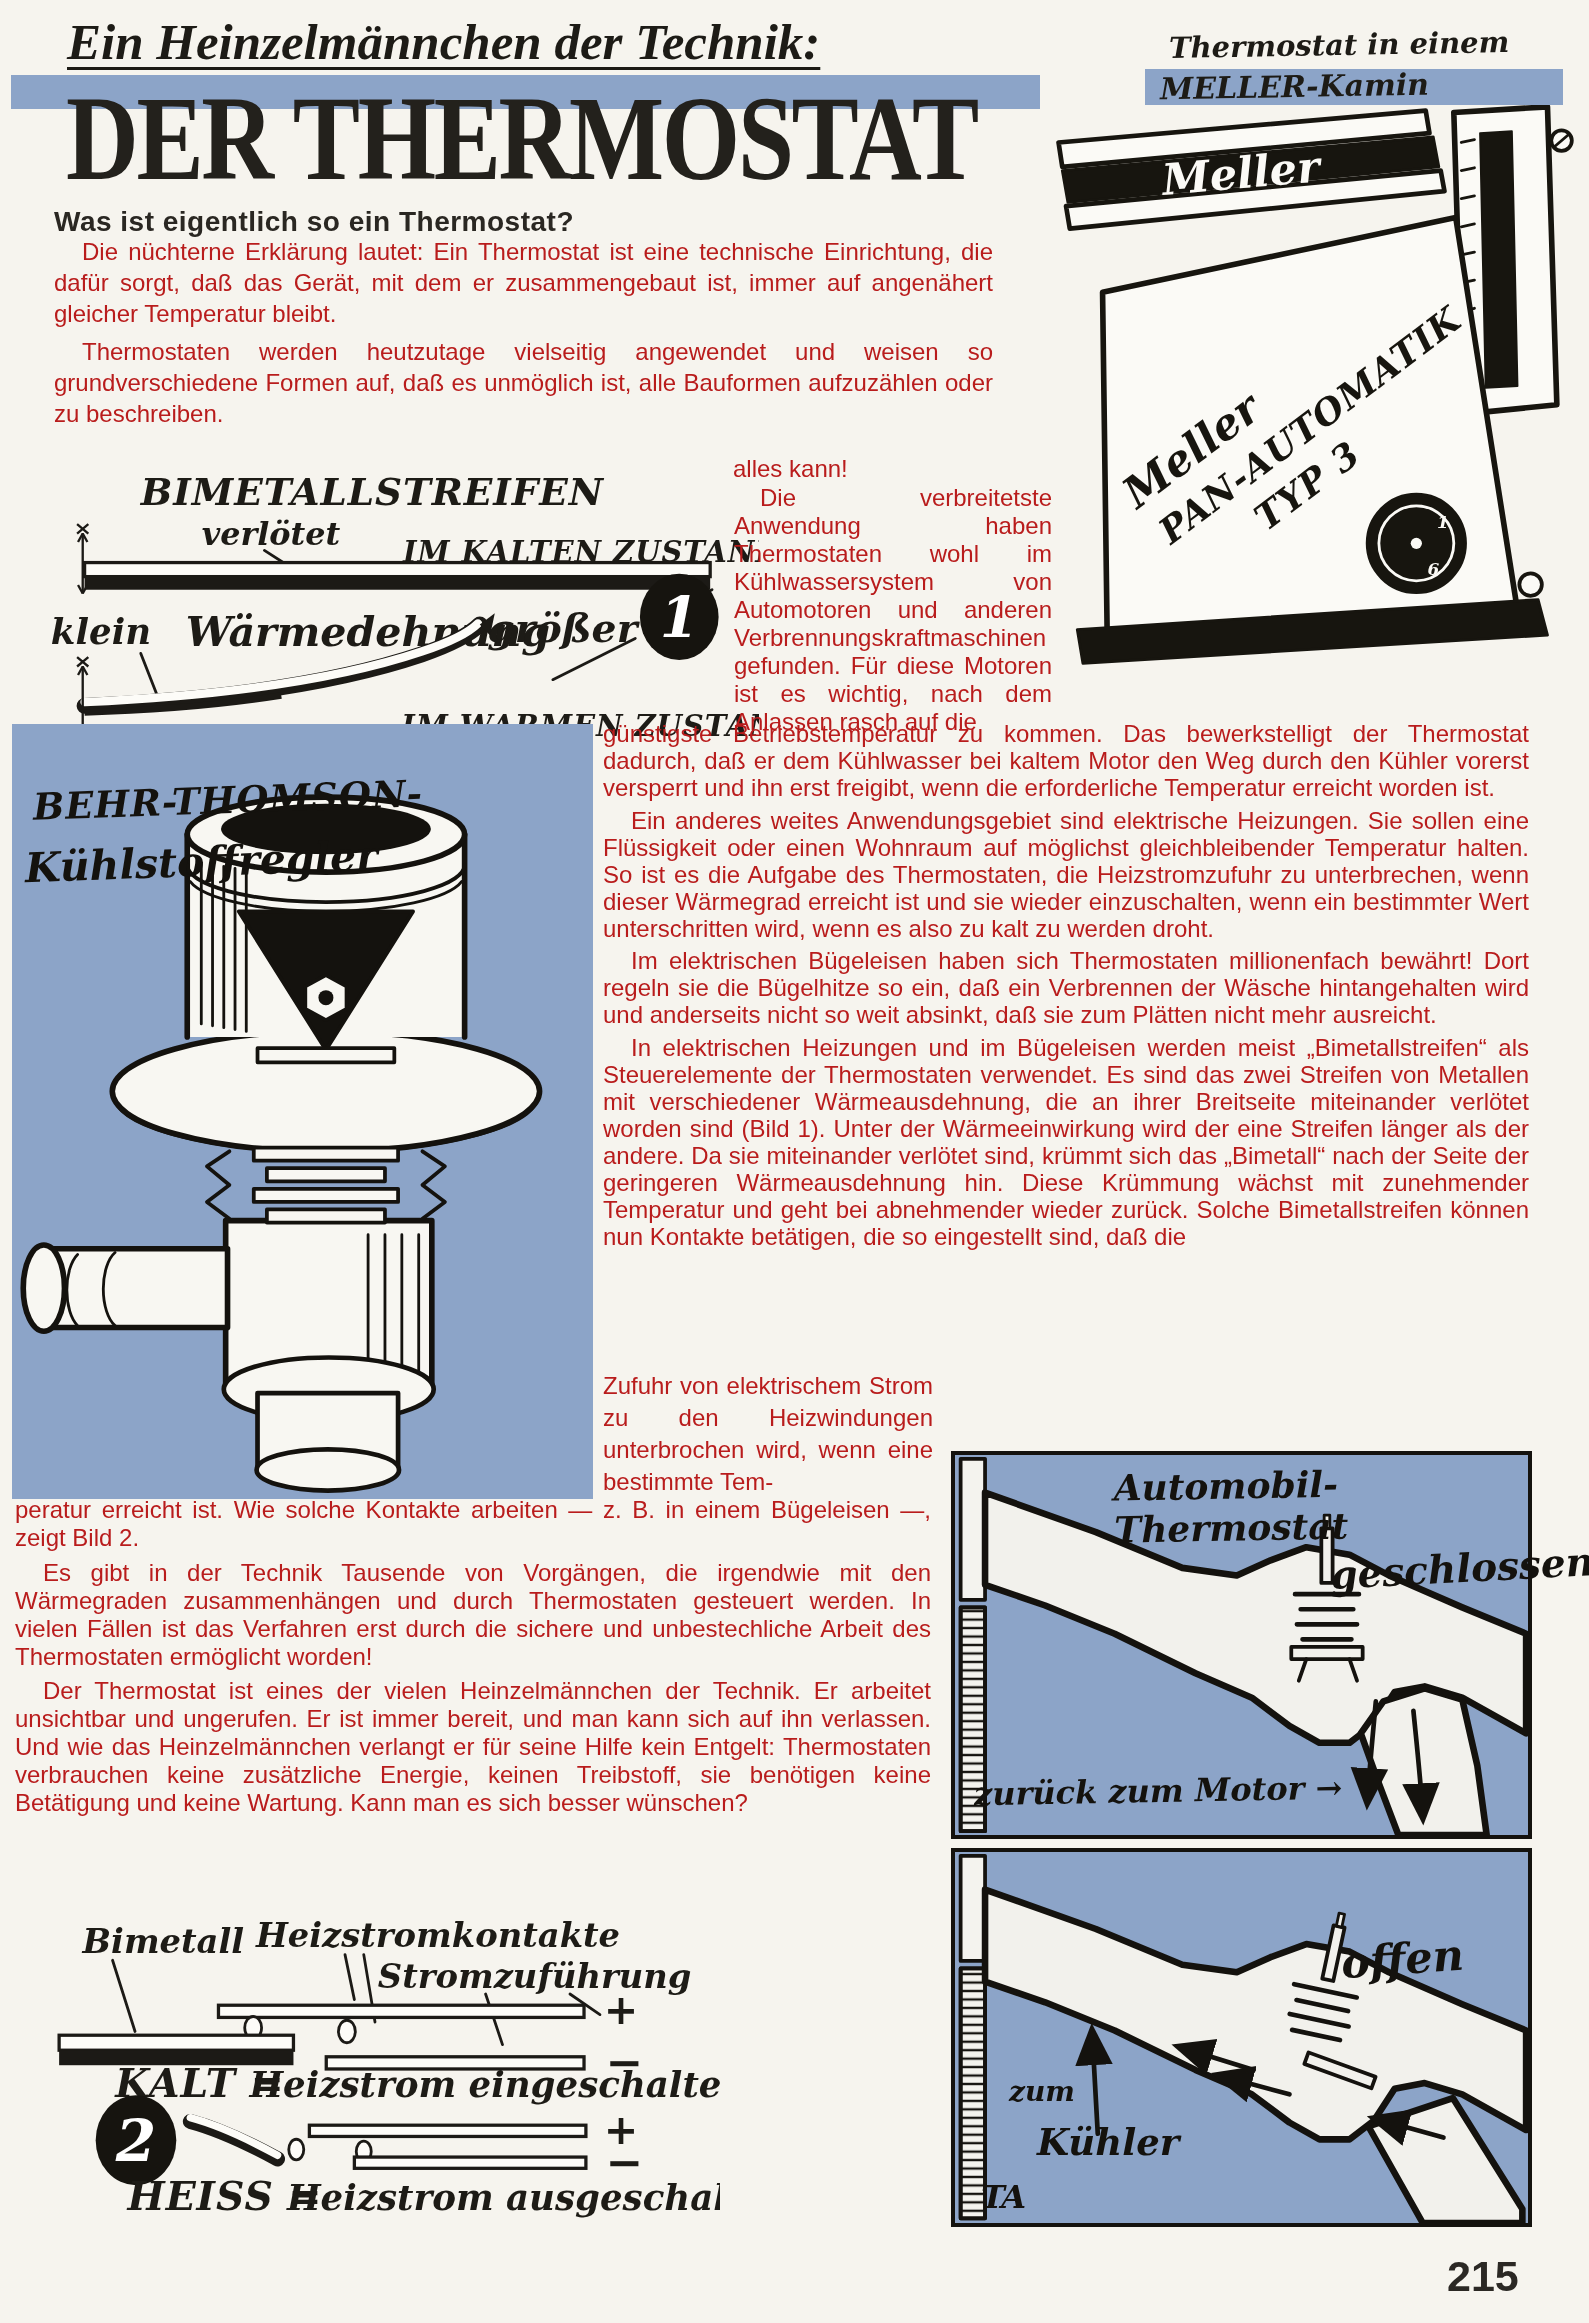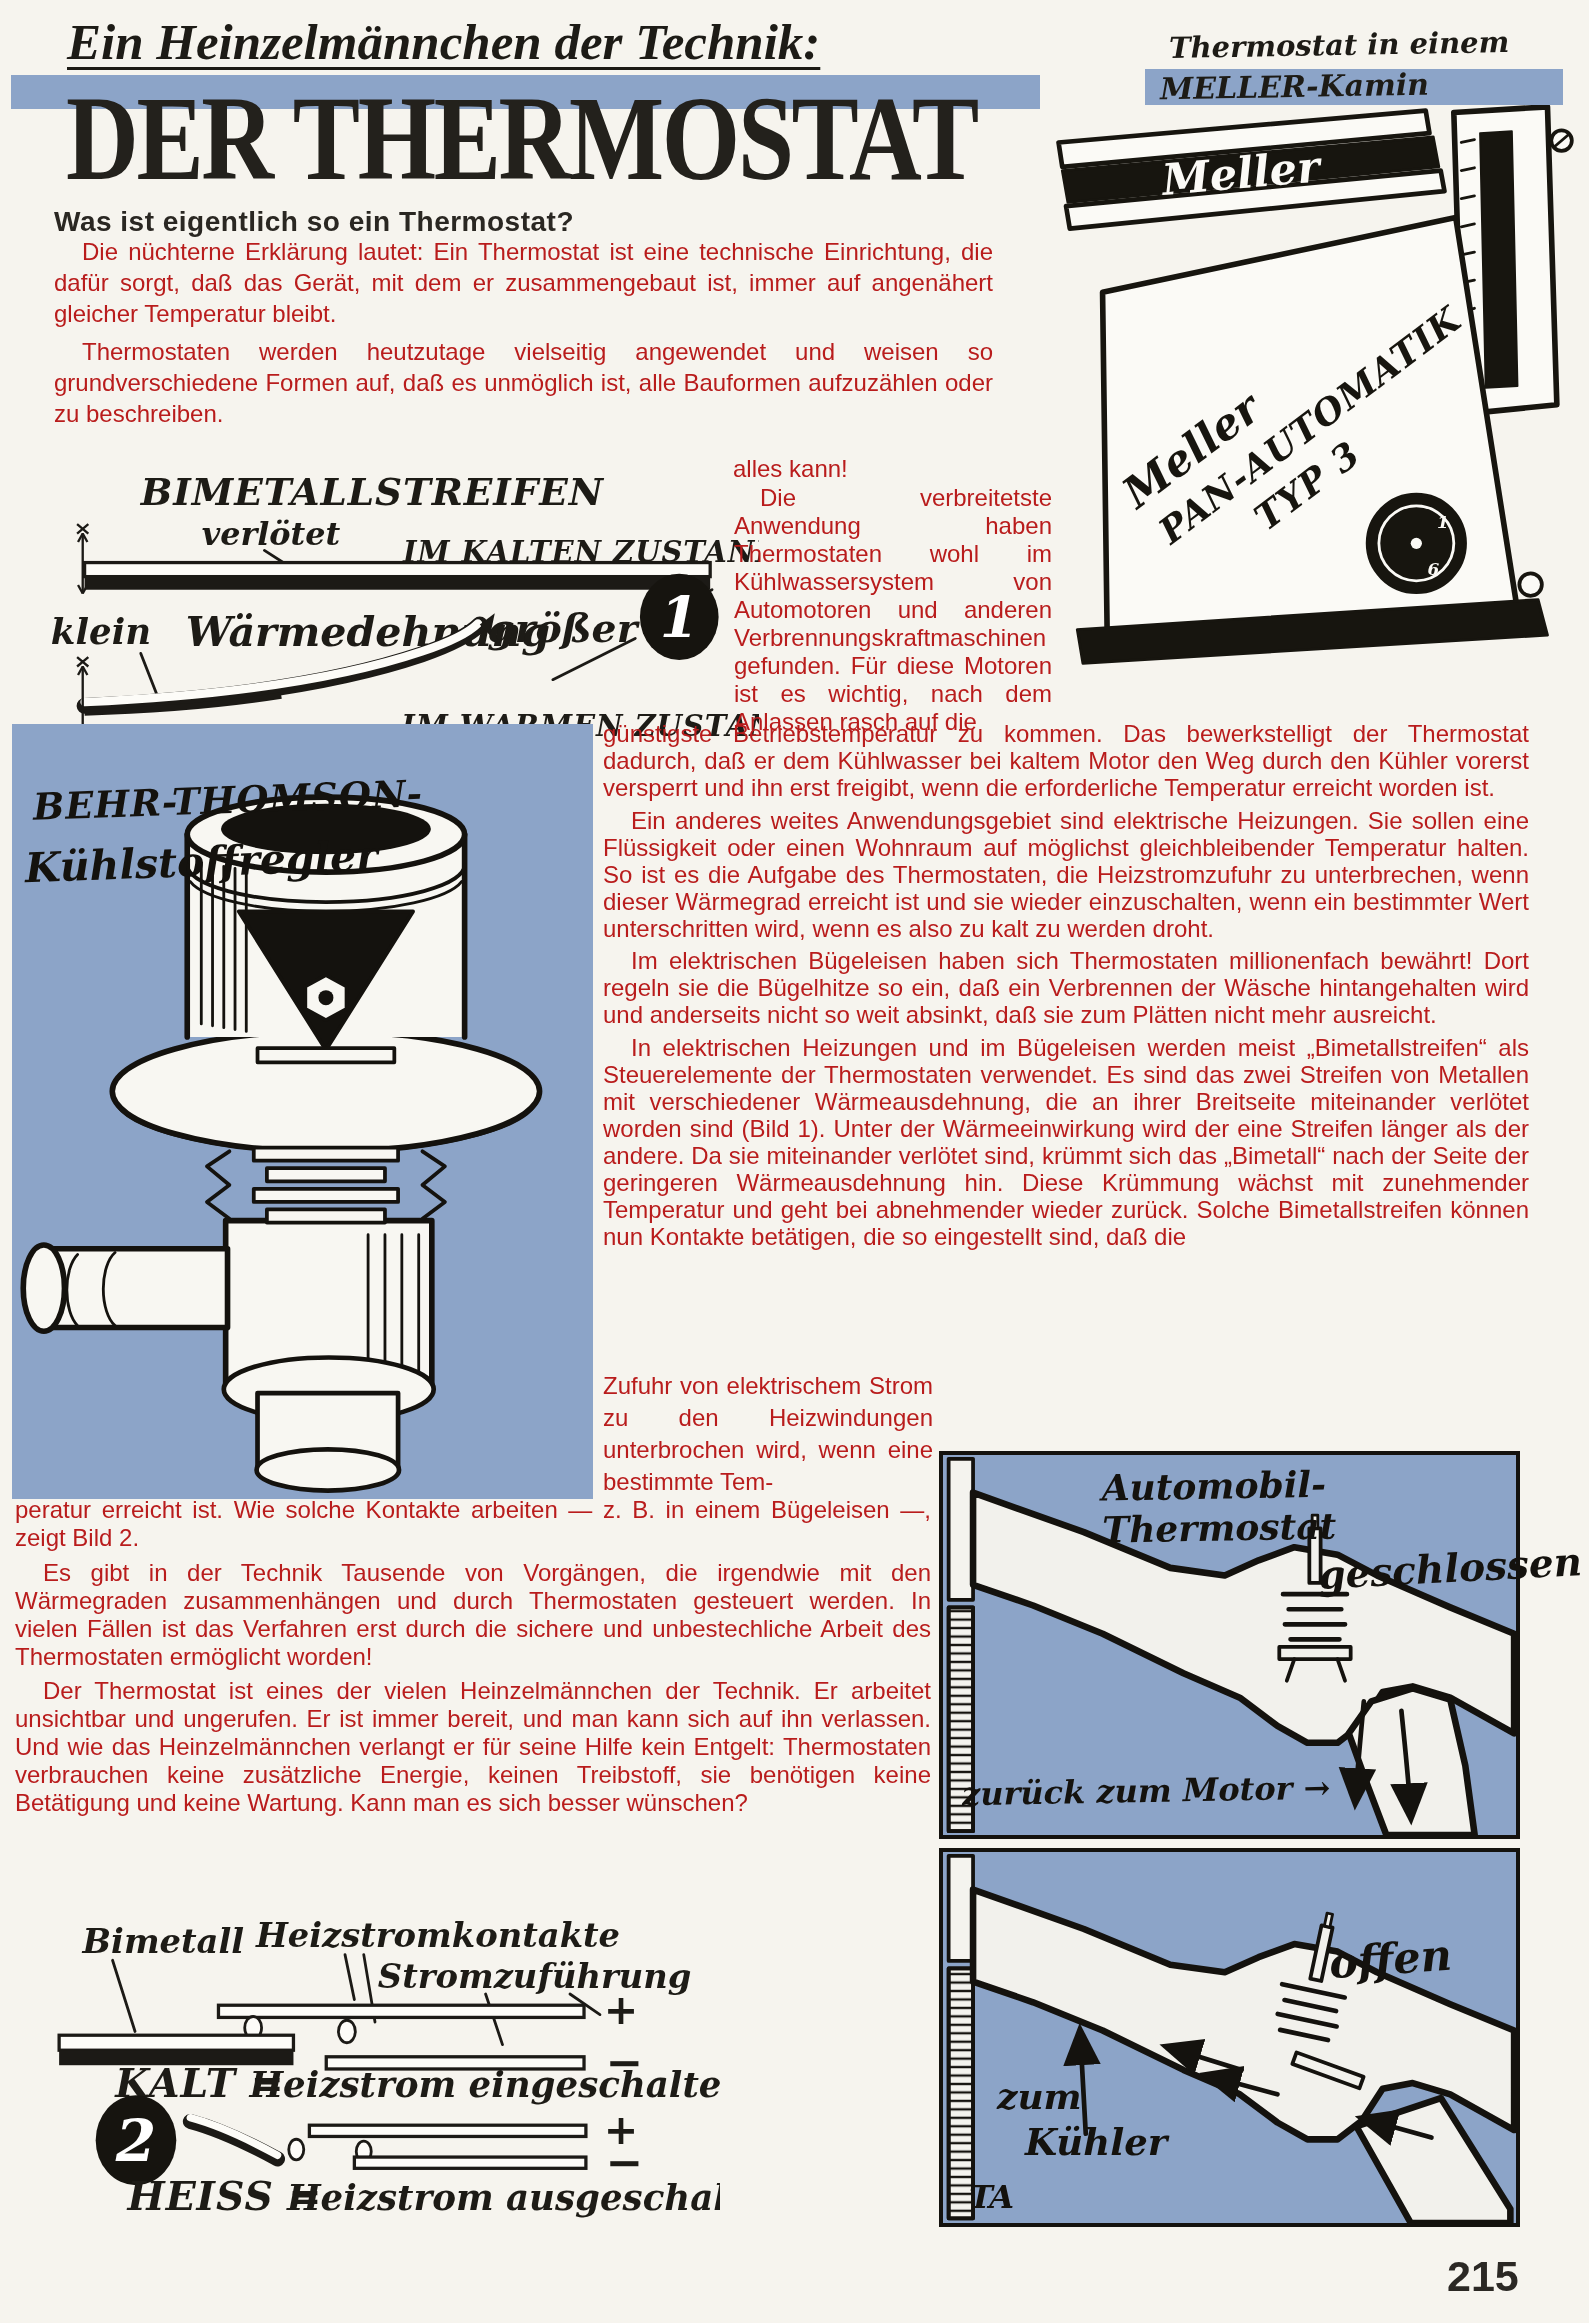--- a/index.html
+++ b/index.html
@@ -14,21 +14,21 @@
   .c{font-family:"DejaVu Serif",serif;font-style:italic;font-weight:700;letter-spacing:1px;}
   
   .bodytext{color:#b91c1c;}
   .para{margin:0 0 6.6px 0;text-align:justify;text-indent:28px;}
   .kicker{font-size:51px;text-decoration:underline;text-decoration-thickness:2.8px;text-underline-offset:8.4px;}
   .pagetitle{font-family:"Liberation Serif",serif;font-weight:700;font-size:120px;line-height:1;
              letter-spacing:-2.8px;color:#23211c;transform:scaleX(.84);transform-origin:left top;white-space:nowrap;}
   .band{background:#8ca4c8;}
   .subhead{font-family:"Liberation Sans",sans-serif;font-weight:700;font-size:28px;color:#2a2722;letter-spacing:0.5px;}
   .bluebox{background:#8ca4c8;}
-  .panel{background:#8ca4c8;border:4.7px solid #14120e;box-sizing:border-box;}
+  .panel{background:#8ca4c8;border:4.7px solid #14120e;box-sizing:border-box;margin-left:12px;}
   .panel svg{display:block;width:100%;height:100%;}
   .plabel{position:absolute;color:#14120e;}
   .pageno{font-family:"Liberation Sans",sans-serif;font-weight:700;font-size:43px;color:#2b2824;}
 </style>
 </head>
 <body>
 
 <div class="page">
 
   <div class="abs script kicker" style="left:67px;top:13px;font-family:Liberation Serif, serif;">Ein Heinzelmännchen der Technik:</div>
@@ -264,21 +264,21 @@
           <path d="M362,148 h68 M368,164 h56 M364,180 h64 M370,196 h52" stroke-width="5" fill="none"></path>
         </g>
         <rect x="372" y="226" width="76" height="13" transform="rotate(20 410 232)" fill="#f2f1ec" stroke-width="4"></rect>
         <path d="M318,232 L240,208" stroke-width="5" fill="none" marker-end="url(#ah2)"></path>
         <path d="M356,258 L282,238" stroke-width="5" fill="none" marker-end="url(#ah2)"></path>
         <path d="M152,300 L146,192" stroke-width="5" fill="none" marker-end="url(#ah2)"></path>
         <path d="M520,304 L448,284" stroke-width="5" fill="none" marker-end="url(#ah2)"></path>
       </g>
     </svg>
     <div class="plabel script" style="left:386px;top:82px;font-size:43px;transform:rotate(-4deg);">offen</div>
-    <div class="plabel script" style="left:54px;top:223px;font-size:36px;">zum</div>
+    <div class="plabel script" style="left:54px;top:223px;font-size:28px;">zum</div>
     <div class="plabel script" style="left:82px;top:268px;font-size:37px;">Kühler</div>
     <div class="plabel script" style="left:26px;top:326px;font-size:32px;letter-spacing:-1.9px;">TA</div>
   </div>
 
   <div class="abs pageno" style="left:1447px;top:2252px;">215</div>
 
 </div>
 
 
 </body></html>

